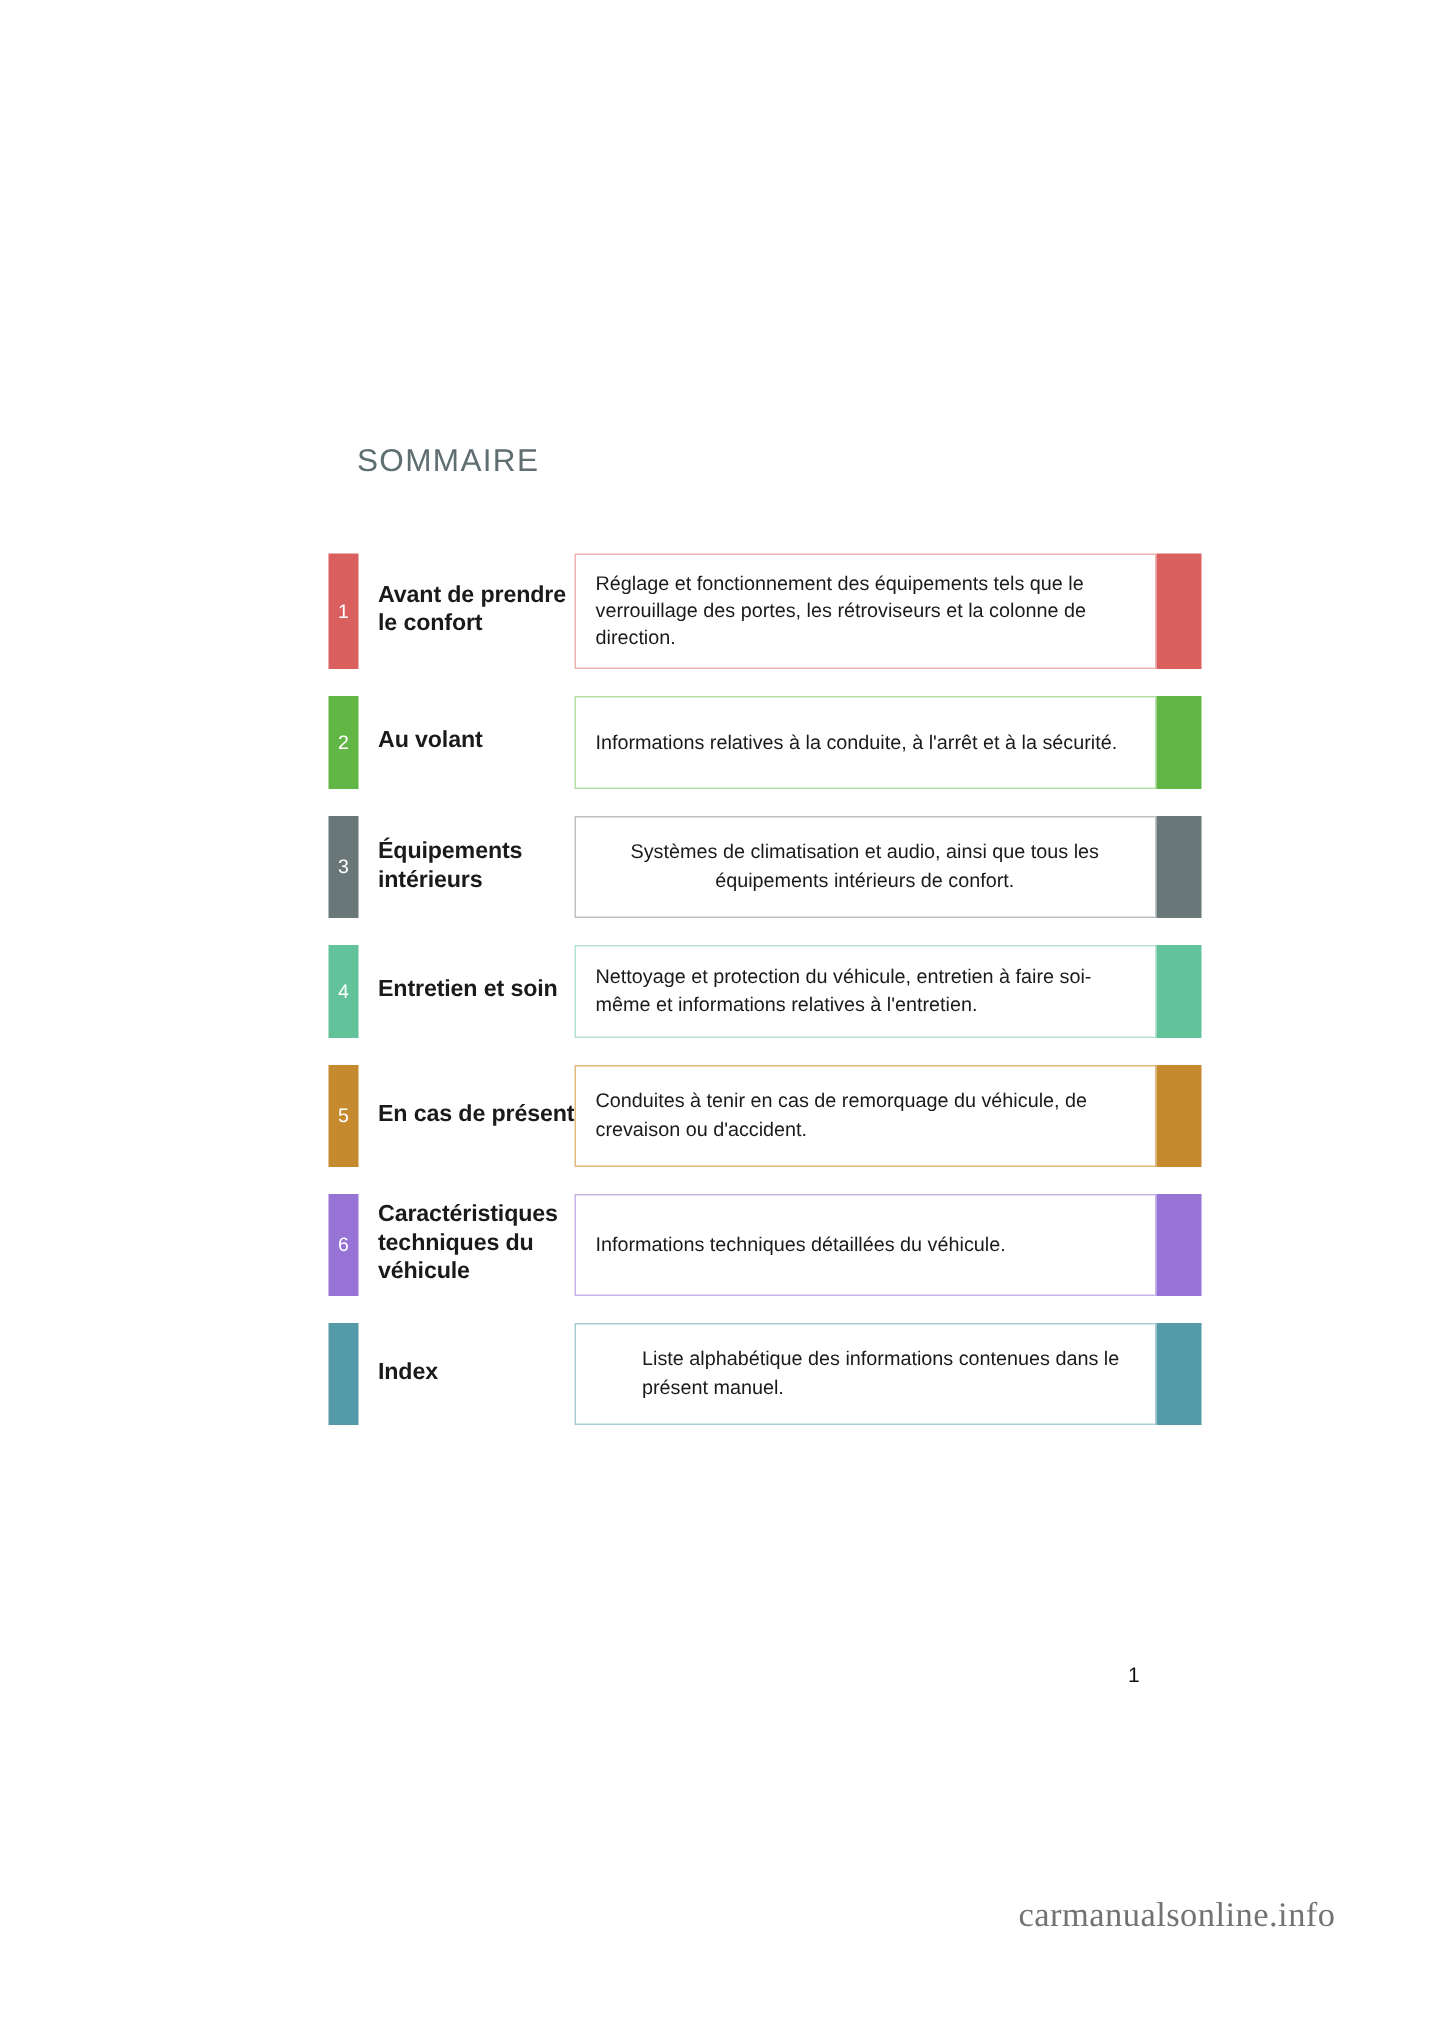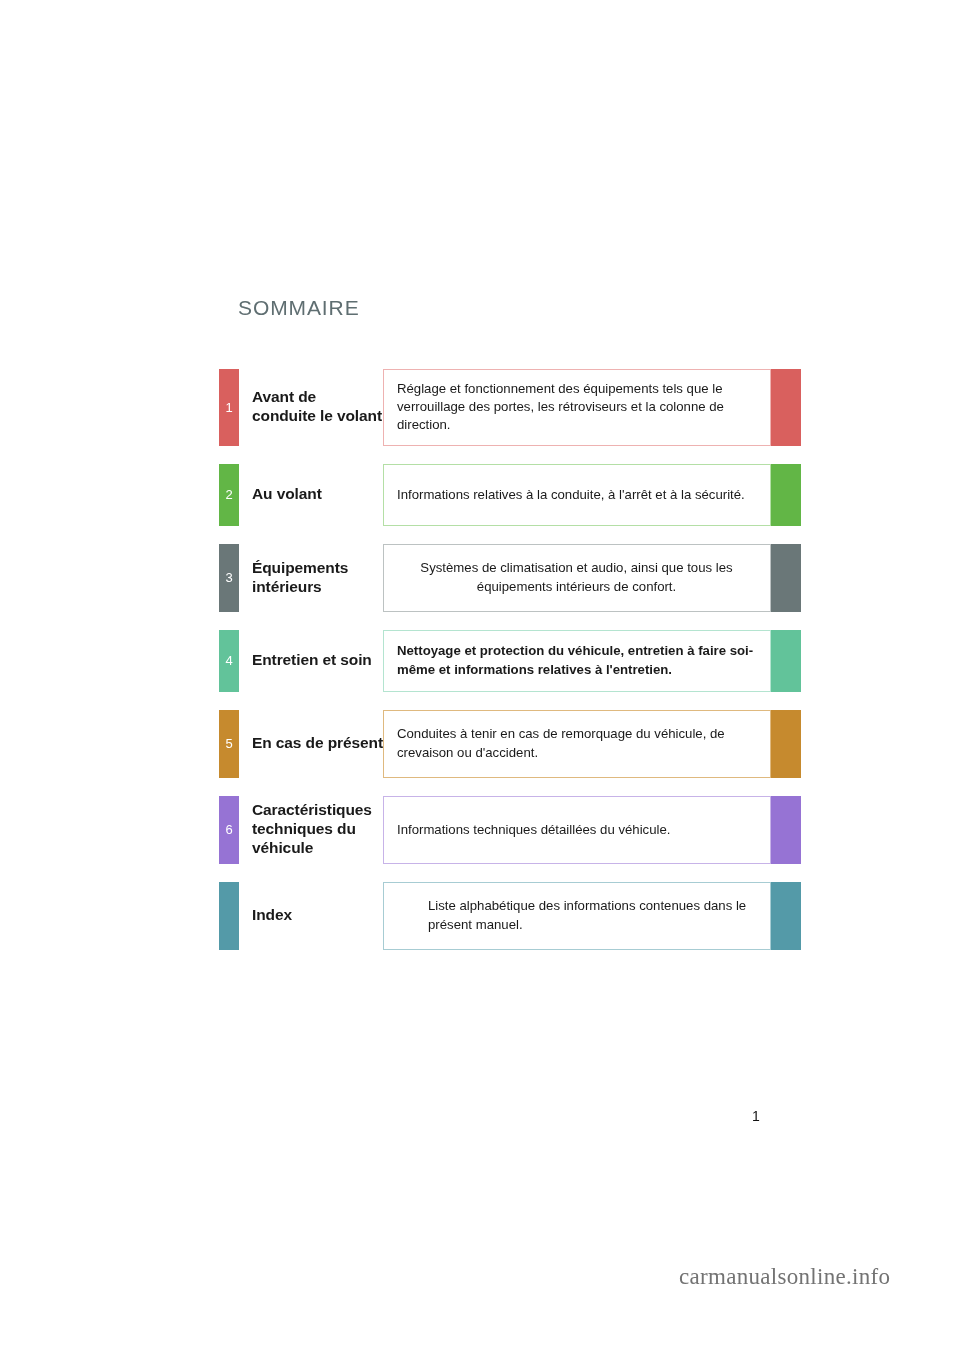--- a/index.html
+++ b/index.html
@@ -131,21 +131,21 @@
 <body>
 
 <div class="page">
 
   <div class="page-title">SOMMAIRE</div>
 
   <div class="toc">
 
     <div class="toc-row h-tall">
       <div class="num-tab" style="background: rgb(217, 96, 94);">1</div>
-      <div class="chap-title">Avant de conduite le volant</div>
+      <div class="chap-title">Avant de prendre le confort</div>
       <div class="desc-box" style="border-color: rgb(238, 178, 177);">Réglage et fonctionnement des équipements tels que le verrouillage des portes, les rétroviseurs et la colonne de direction.</div>
       <div class="end-block" style="background: rgb(217, 96, 94);"></div>
     </div>
 
     <div class="toc-row h-mid">
       <div class="num-tab" style="background: rgb(98, 182, 70);">2</div>
       <div class="chap-title">Au volant</div>
       <div class="desc-box" style="border-color: rgb(180, 223, 166);">Informations relatives à la conduite, à l'arrêt et à la sécurité.</div>
       <div class="end-block" style="background: rgb(98, 182, 70);"></div>
     </div>
@@ -153,21 +153,21 @@
     <div class="toc-row h-tall">
       <div class="num-tab" style="background: rgb(106, 119, 120);">3</div>
       <div class="chap-title">Équipements intérieurs</div>
       <div class="desc-box" style="border-color: rgb(188, 194, 194); text-align: center;">Systèmes de climatisation et audio, ainsi que tous les équipements intérieurs de confort.</div>
       <div class="end-block" style="background: rgb(106, 119, 120);"></div>
     </div>
 
     <div class="toc-row h-mid">
       <div class="num-tab" style="background: rgb(98, 195, 154);">4</div>
       <div class="chap-title">Entretien et soin</div>
-      <div class="desc-box" style="border-color: rgb(180, 228, 208); font-weight: bold;">Nettoyage et protection du véhicule, entretien à faire soi-même et informations relatives à l'entretien.</div>
+      <div class="desc-box" style="border-color: rgb(180, 228, 208);">Nettoyage et protection du véhicule, entretien à faire soi-même et informations relatives à l'entretien.</div>
       <div class="end-block" style="background: rgb(98, 195, 154);"></div>
     </div>
 
     <div class="toc-row h-tall">
       <div class="num-tab" style="background: rgb(198, 138, 46);">5</div>
       <div class="chap-title">En cas de présent</div>
       <div class="desc-box" style="border-color: rgb(223, 185, 127);">Conduites à tenir en cas de remorquage du véhicule, de crevaison ou d'accident.</div>
       <div class="end-block" style="background: rgb(198, 138, 46);"></div>
     </div>
 

